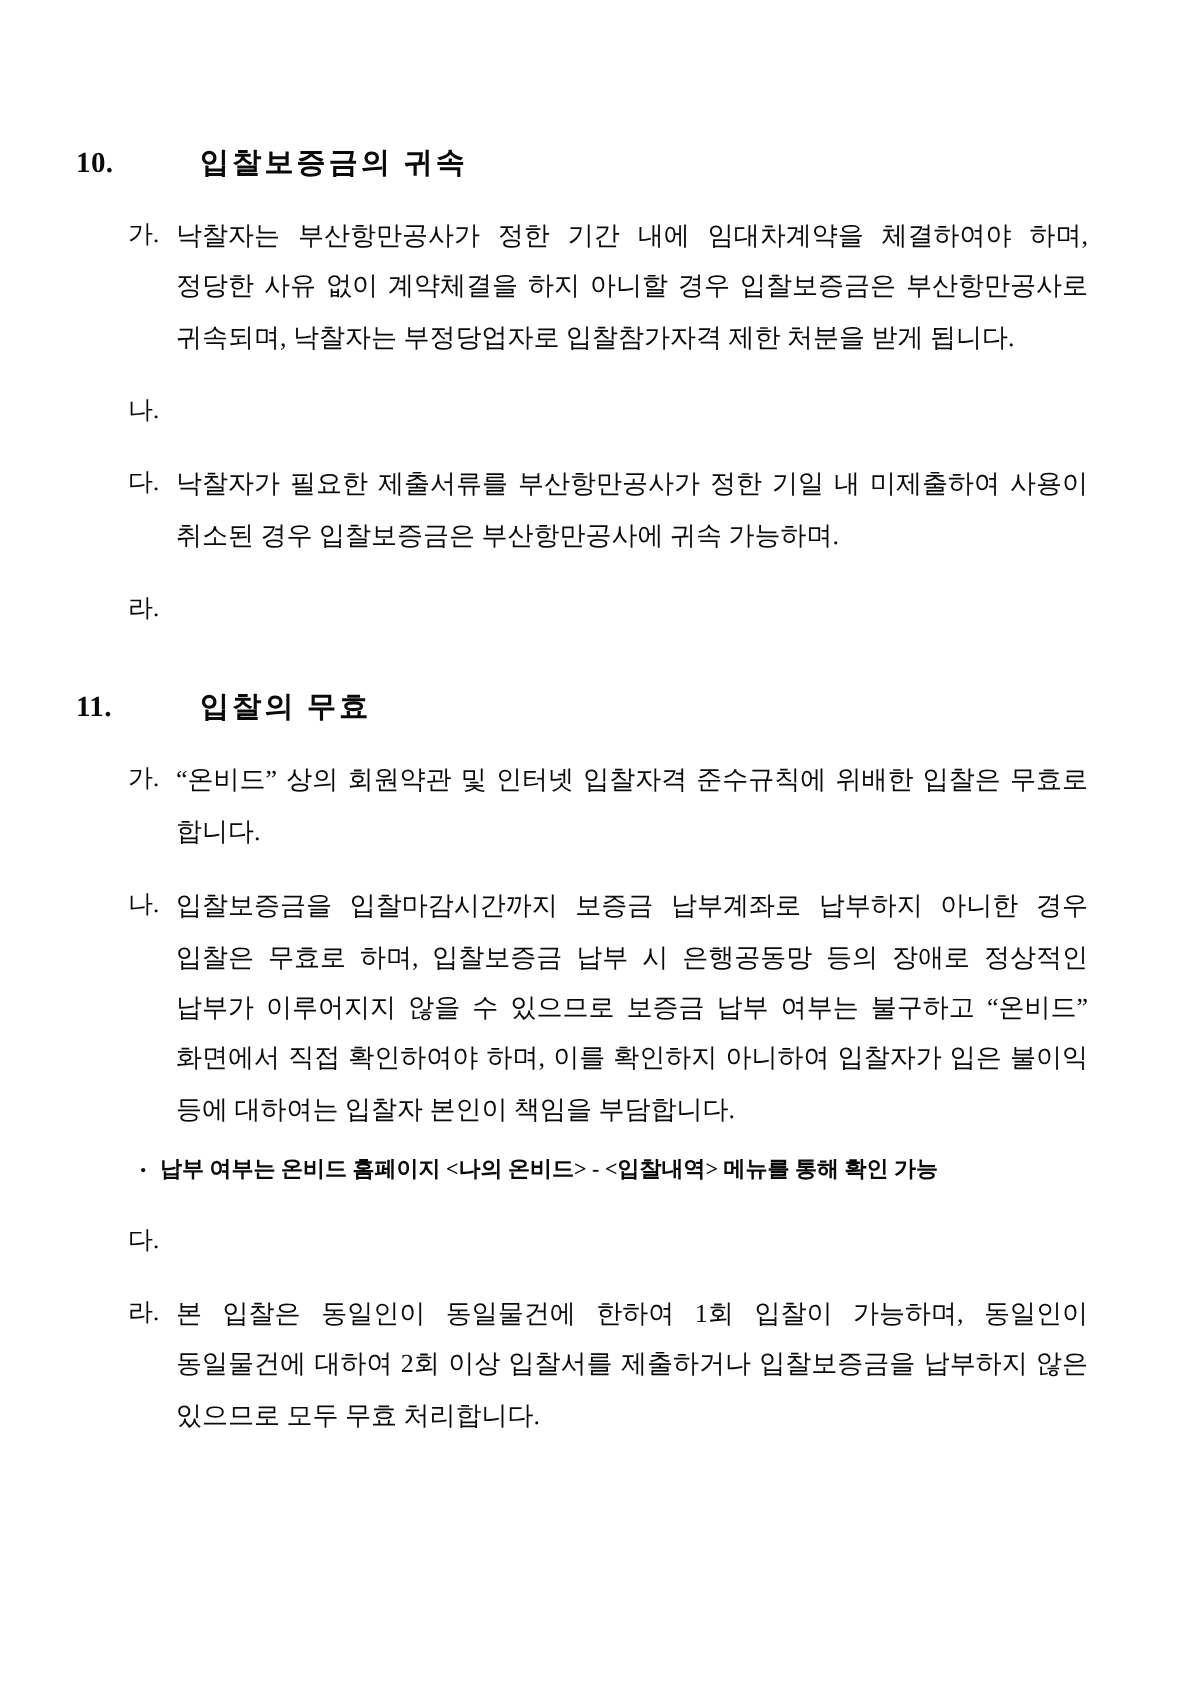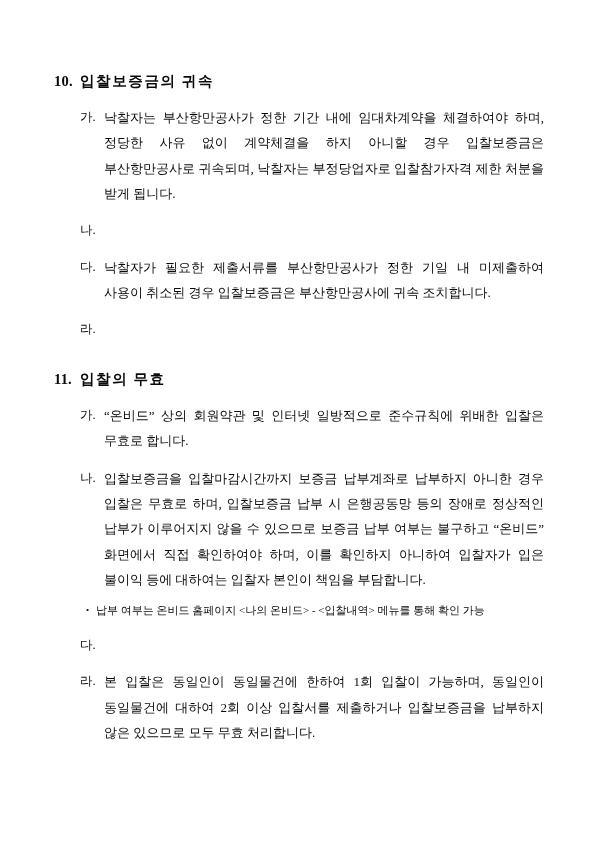--- a/index.html
+++ b/index.html
@@ -12,40 +12,41 @@
     background: #ffffff;
     font-family: "Liberation Serif", "DejaVu Serif", serif;
     color: #0a0a0a;
     overflow: hidden;
   }
   .page {
     position: relative;
     width: 600px;
     height: 848px;
     box-sizing: border-box;
-    padding: 72px 56px 40px 52px;
+    padding: 72px 56px 40px 36px;
   }
   .section {
     margin-bottom: 4px;
   }
   .section-heading {
     display: flex;
     align-items: baseline;
     font-weight: bold;
     font-size: 14.5px;
     letter-spacing: 0.2px;
     margin: 0 0 14px 0;
     padding-left: 2px;
   }
   .section-heading .num {
     width: 26px;
     flex: 0 0 26px;
   }
   .section-heading .htxt {
     letter-spacing: 1.6px;
+    margin-left: 36px;
   }
   .item {
     display: flex;
     align-items: flex-start;
     margin: 0 0 12px 0;
     padding-left: 28px;
   }
   .item .marker {
     flex: 0 0 24px;
     width: 24px;
@@ -69,20 +70,21 @@
     line-height: 1.9;
   }
   .note .dot {
     flex: 0 0 10px;
     width: 10px;
     font-size: 9px;
     line-height: 2.3;
   }
   .note .ntxt {
     flex: 1 1 auto;
+    font-weight: bold;
   }
   .spacer-lg {
     height: 16px;
   }
 </style>
 </head>
 <body>
 
 <div class="page">
 
@@ -94,38 +96,38 @@
 
     <div class="item">
       <span class="marker">가.</span>
       <span class="body">낙찰자는 부산항만공사가 정한 기간 내에 임대차계약을 체결하여야 하며, 정당한 사유 없이 계약체결을 하지 아니할 경우 입찰보증금은 부산항만공사로 귀속되며, 낙찰자는 부정당업자로 입찰참가자격 제한 처분을 받게 됩니다.</span>
     </div>
     <div class="item">
       <span class="marker">나.</span>
     </div>
     <div class="item">
       <span class="marker">다.</span>
-      <span class="body">낙찰자가 필요한 제출서류를 부산항만공사가 정한 기일 내 미제출하여 사용이 취소된 경우 입찰보증금은 부산항만공사에 귀속 조치합니다.</span>
+      <span class="body">낙찰자가 필요한 제출서류를 부산항만공사가 정한 기일 내 미제출하여 사용이 취소된 경우 입찰보증금은 부산항만공사에 귀속 가능하며.</span>
     </div>
     <div class="item">
       <span class="marker">라.</span>
     </div>
   </div>
 
   <div class="spacer-lg"></div>
 
   <div class="section">
     <div class="section-heading">
       <span class="num">11.</span>
       <span class="htxt">입찰의 무효</span>
     </div>
 
     <div class="item">
       <span class="marker">가.</span>
-      <span class="body">“온비드” 상의 회원약관 및 인터넷 일방적으로 준수규칙에 위배한 입찰은 무효로 합니다.</span>
+      <span class="body">“온비드” 상의 회원약관 및 인터넷 입찰자격 준수규칙에 위배한 입찰은 무효로 합니다.</span>
     </div>
     <div class="item">
       <span class="marker">나.</span>
       <span class="body">입찰보증금을 입찰마감시간까지 보증금 납부계좌로 납부하지 아니한 경우 입찰은 무효로 하며, 입찰보증금 납부 시 은행공동망 등의 장애로 정상적인 납부가 이루어지지 않을 수 있으므로 보증금 납부 여부는 불구하고 “온비드” 화면에서 직접 확인하여야 하며, 이를 확인하지 아니하여 입찰자가 입은 불이익 등에 대하여는 입찰자 본인이 책임을 부담합니다.</span>
     </div>
 
     <div class="note">
       <span class="dot">•</span>
       <span class="ntxt">납부 여부는 온비드 홈페이지 &lt;나의 온비드&gt; - &lt;입찰내역&gt; 메뉴를 통해 확인 가능</span>
     </div>

